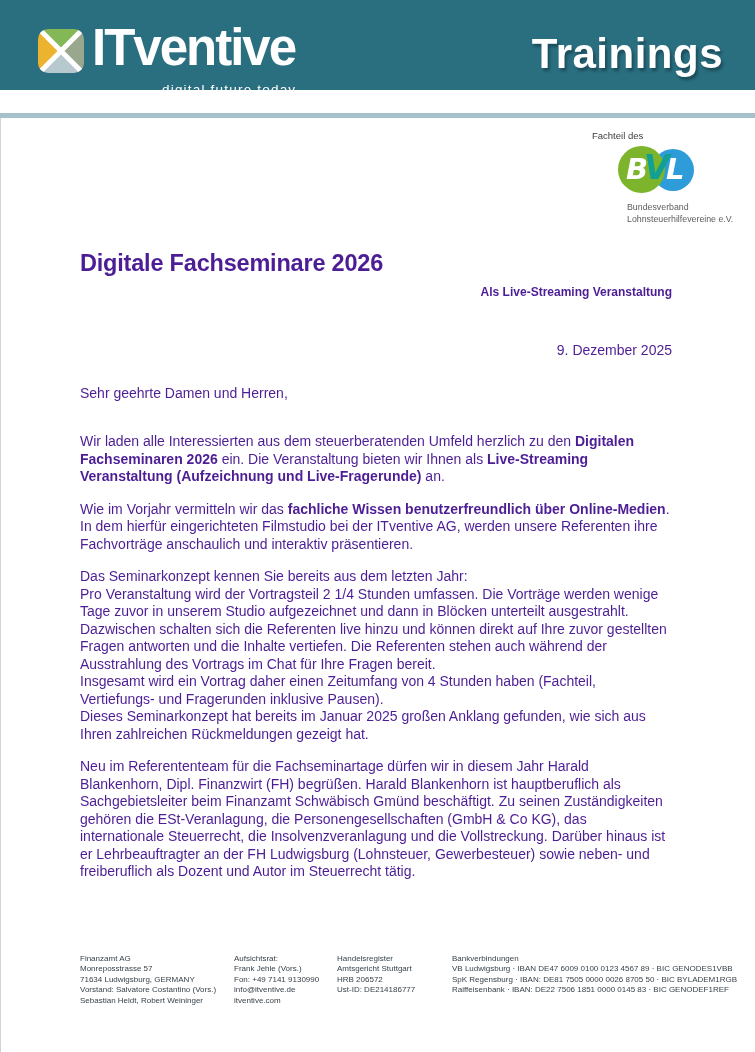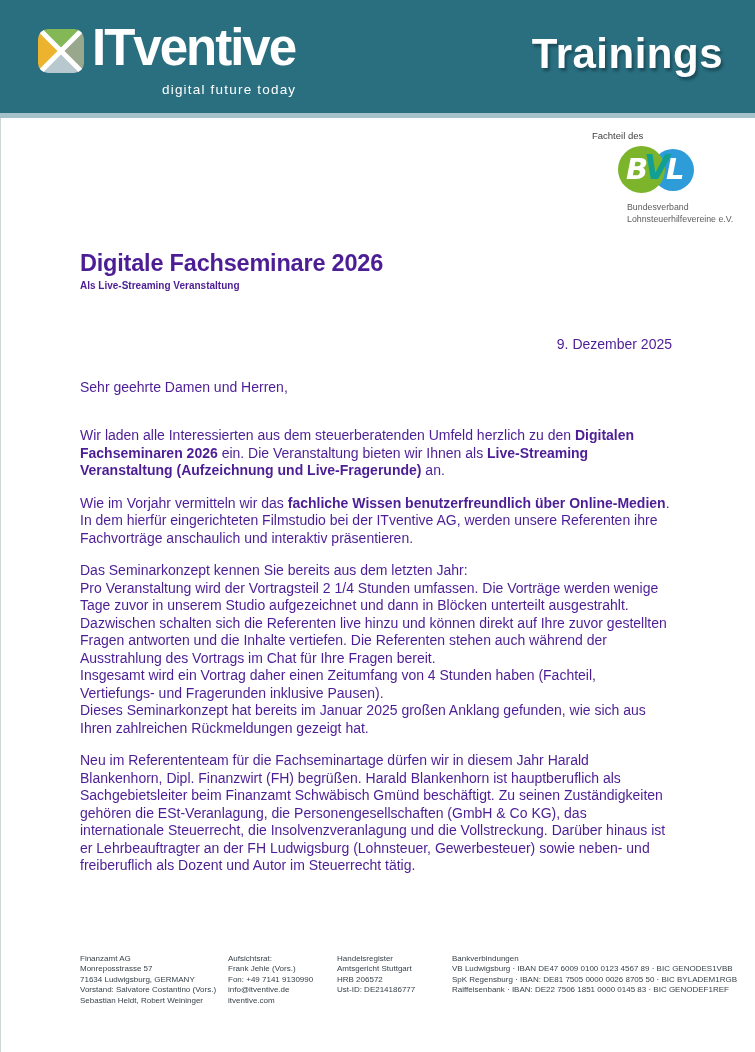--- a/index.html
+++ b/index.html
@@ -6,21 +6,21 @@
   html,body { margin:0; padding:0; }
   body {
     width:755px; height:1052px;
     font-family:"Liberation Sans", sans-serif;
     background:#ffffff;
   }
   .page { position:relative; width:755px; height:1052px; overflow:hidden; background:#ffffff; }
 
   
   .masthead {
-    position:absolute; left:0; top:0; width:755px; height:113px;
+    position:absolute; left:0; top:0; width:755px; height:90px;
     background:#2a6f80;
   }
   .masthead-strip {
     position:absolute; left:0; top:113px; width:755px; height:5px;
     background:#a5c2ca;
   }
   .logo-icon {
     position:absolute; left:38px; top:29px; width:46px; height:44px;
     border-radius:10px; overflow:hidden;
     background:conic-gradient(from 45deg, #99a78c 0 90deg, #b7c9ce 0 180deg, #ecb42e 0 270deg, #84b755 0 360deg);
@@ -58,34 +58,34 @@
   .bvl-logo .v { left:59px; top:-2px; font-size:33px; color:#12a092; }
   .bvl-logo .l { left:81px; }
   .partner-org { margin-left:42px; margin-top:6px; font-size:8.8px; line-height:11.5px; color:#5c5c5c; }
 
   
   .letter {
     position:absolute; left:80px; top:136px; width:592px;
     color:#4c1d95; font-size:14px; line-height:17.5px;
   }
   .letter h1 { margin:114px 0 0; font-size:23.5px; line-height:27px; font-weight:bold; letter-spacing:-0.2px; }
-  .letter h2 { margin:0 0 0; font-size:10px; line-height:18px; font-weight:bold; }
+  .letter h2 { margin:6px 0 0; font-size:12px; line-height:18px; font-weight:bold;text-align:right; }
   .letter .date { margin-top:41px; text-align:right; }
   .letter .greeting { margin:25px 0 0; }
   #letter-body p { margin:15px 0 0; }
   #letter-body p:first-child { margin-top:31px; }
   #letter-body .u, #letter-body strong.u {
     text-decoration:underline; text-decoration-thickness:1.5px; text-underline-offset:2px;
   }
 
   
   .footer { position:absolute; left:0; top:954px; width:755px; font-size:8px; line-height:10.4px; color:#38424a; }
   .fcol { position:absolute; top:0; white-space:nowrap; }
   .f1 { left:80px; }
-  .f2 { left:228px; }
+  .f2 { left:234px; }
   .f3 { left:337px; }
   .f4 { left:452px; }
 
   .page-edge { position:absolute; left:0; top:118px; width:1px; height:934px; background:#cfd4d6; }
 </style>
 </head>
 <body>
 
 <div class="page">
 

